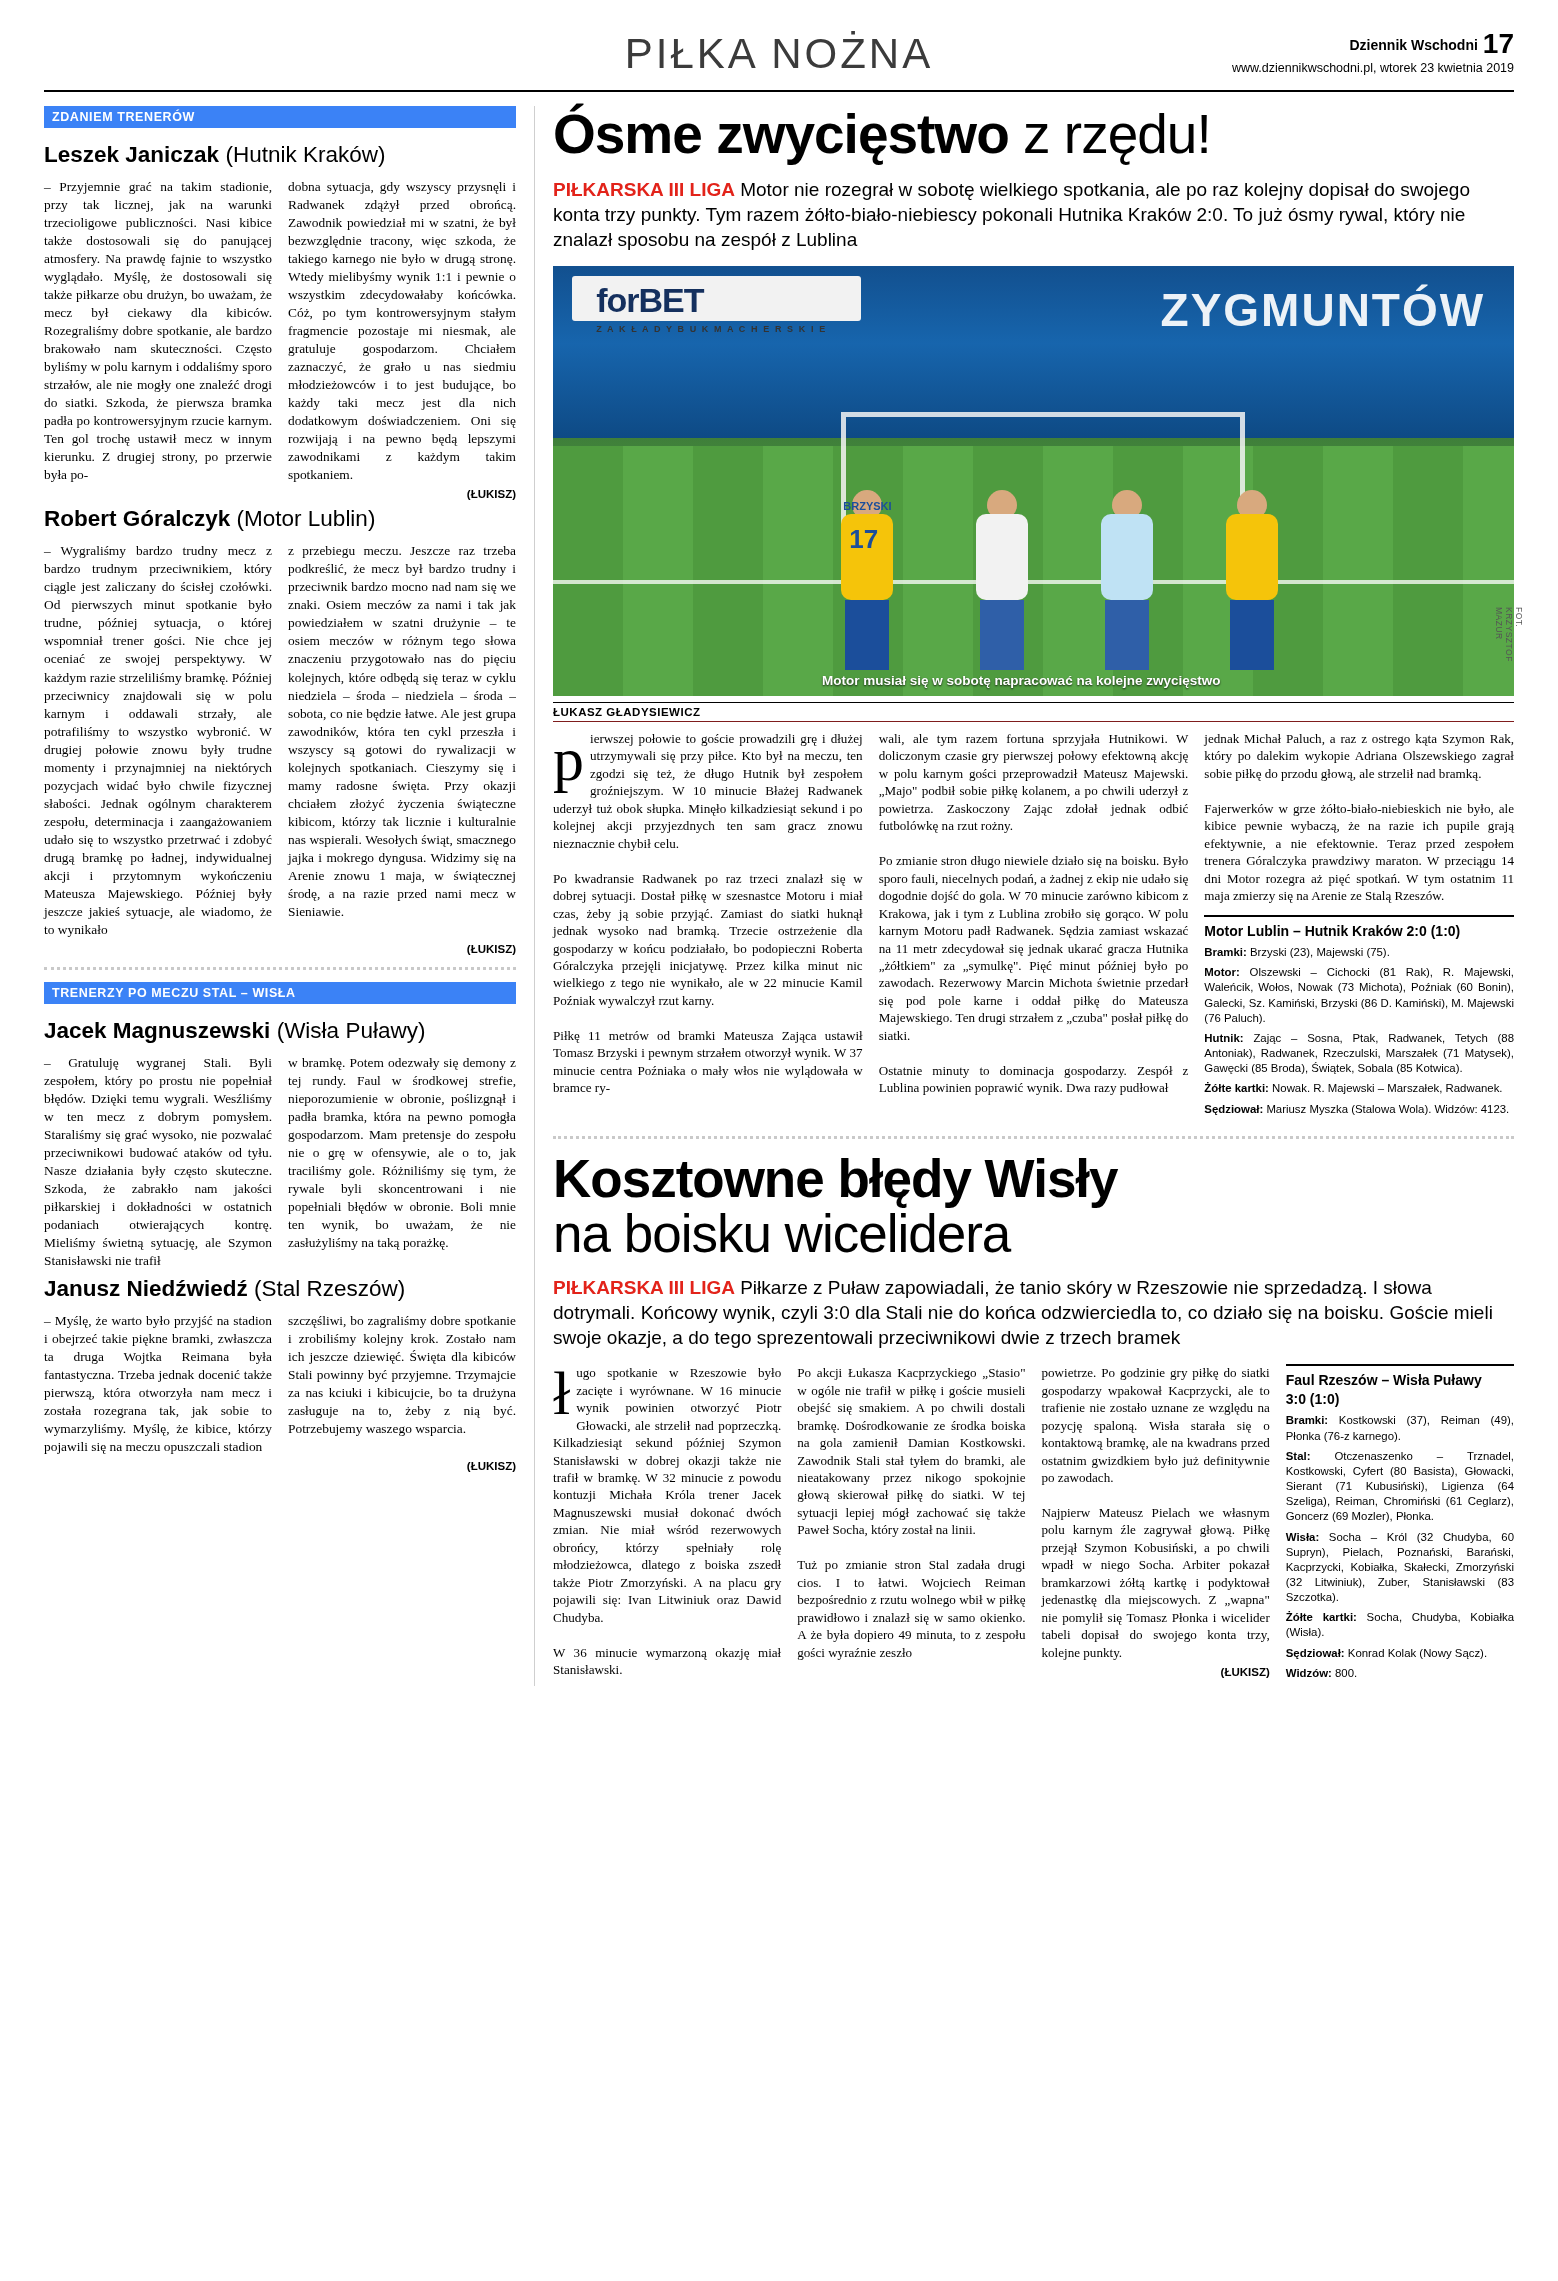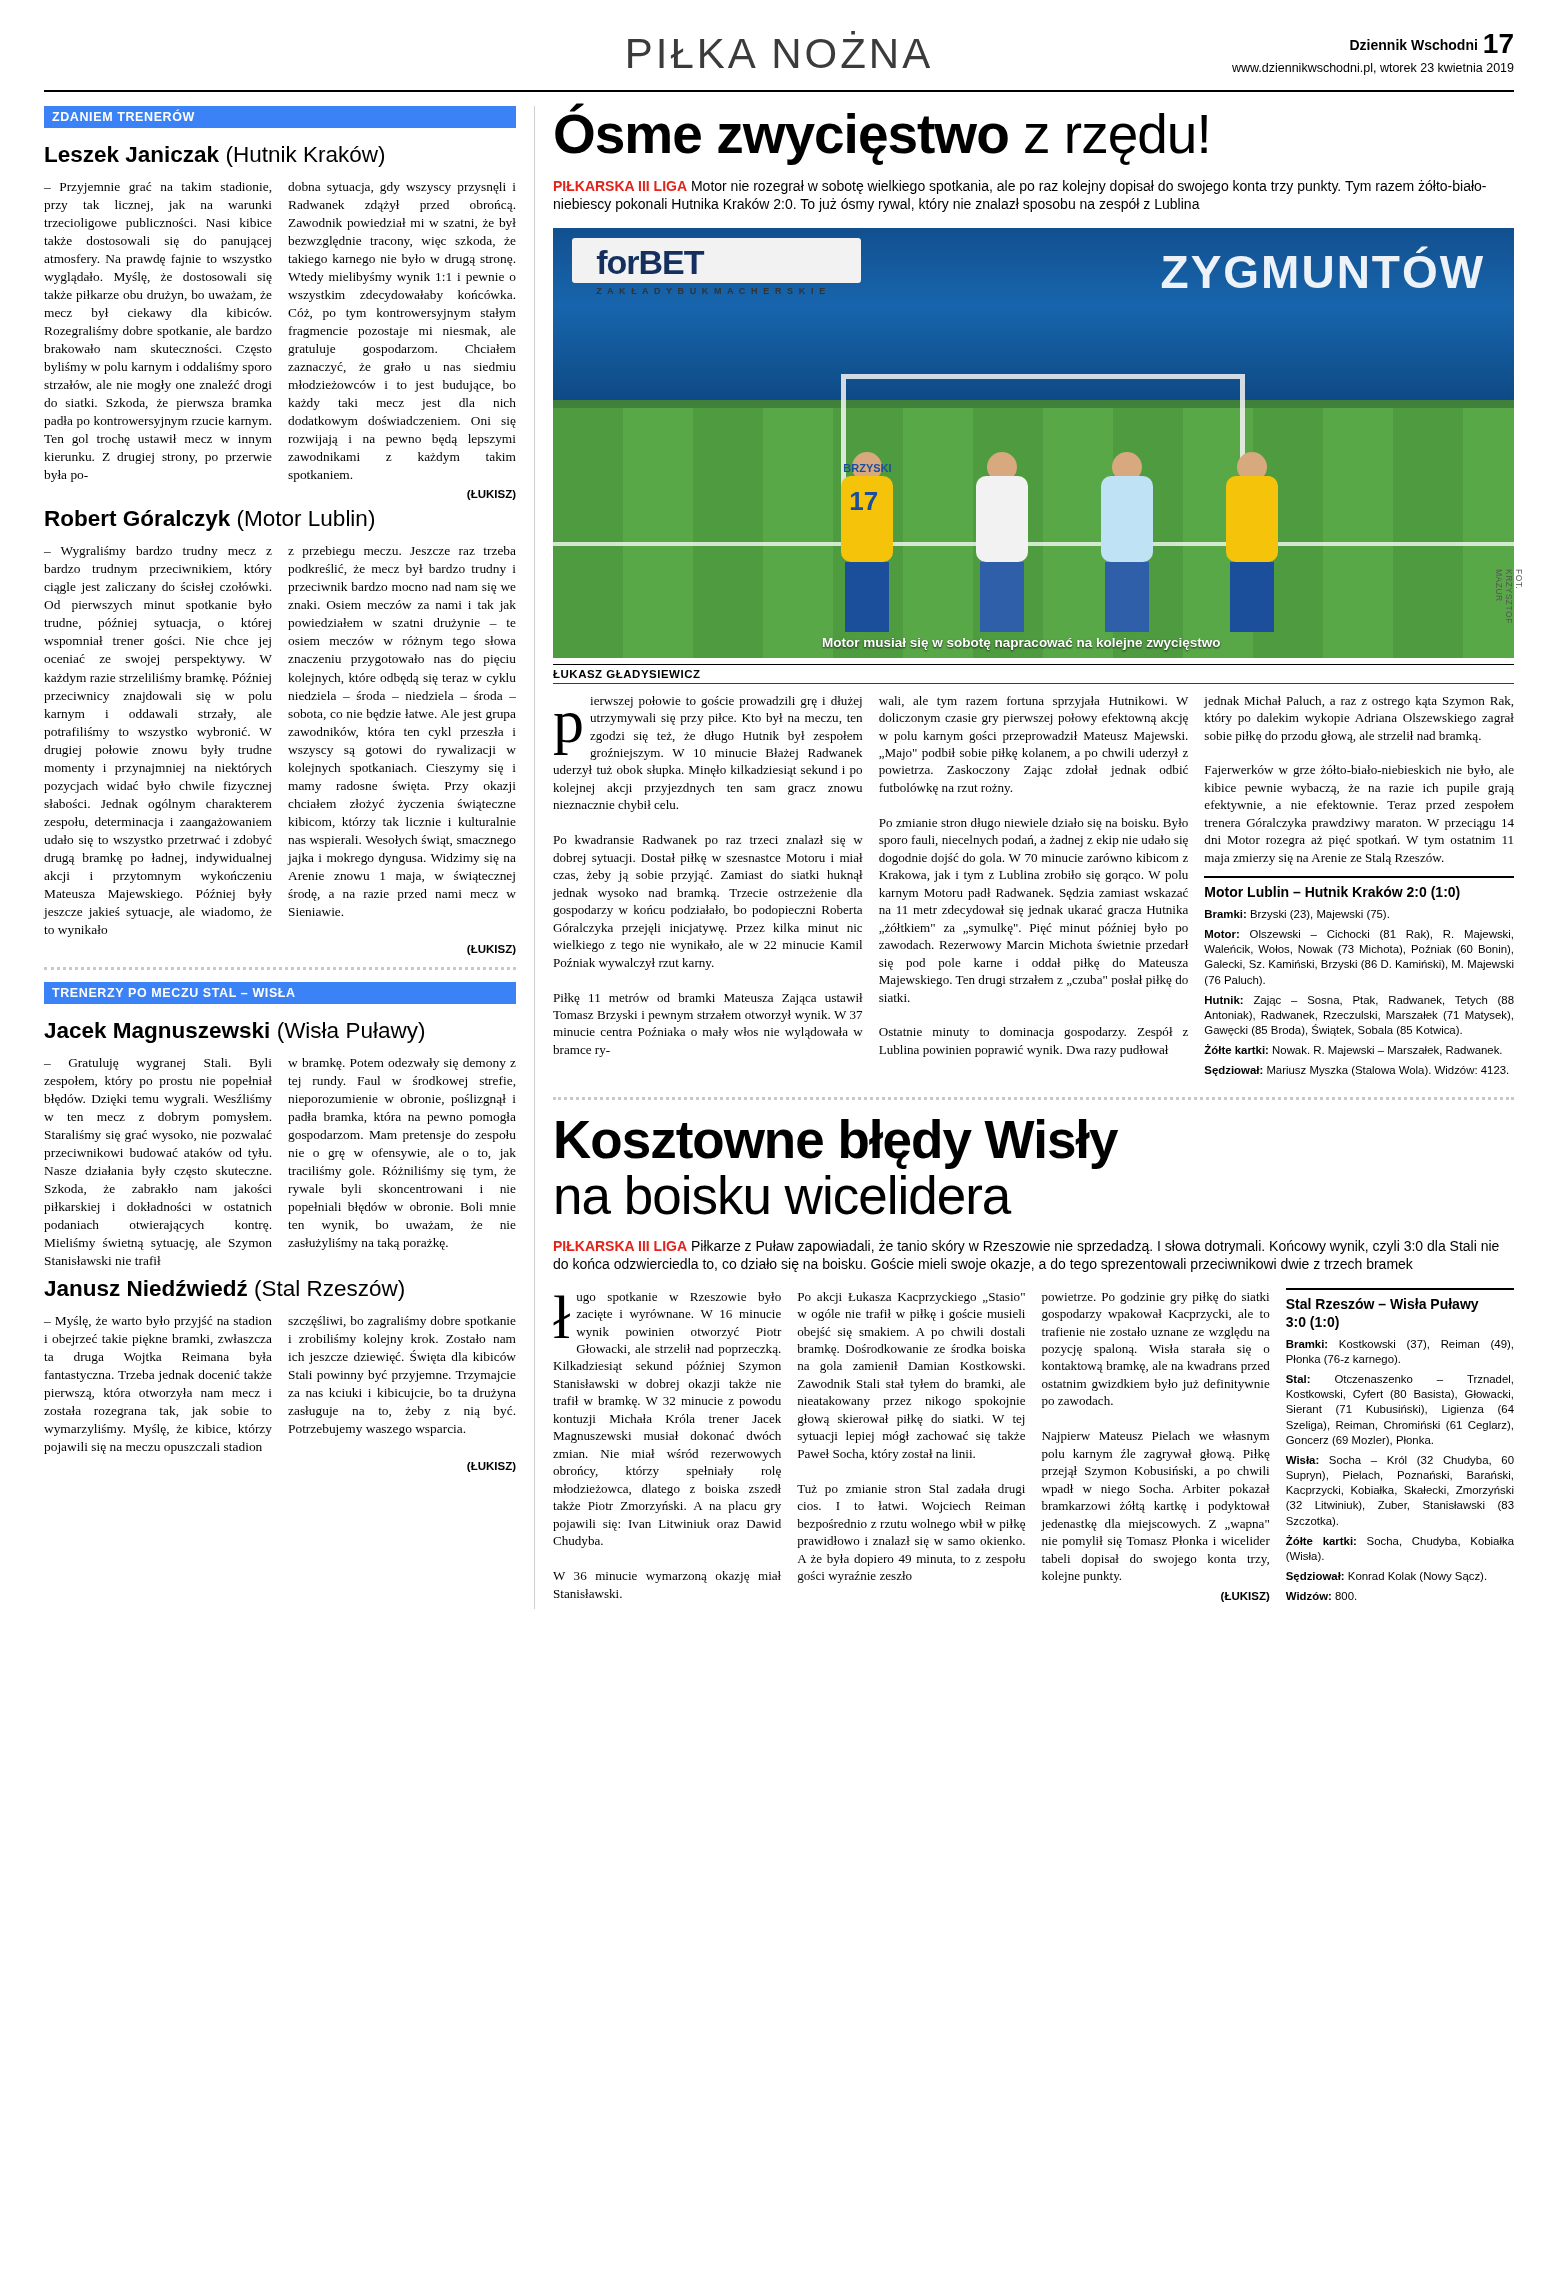--- a/index.html
+++ b/index.html
@@ -125,21 +125,21 @@
     font-size: 55px;
     line-height: 1.03;
     font-weight: bold;
     margin: 0 0 14px 0;
     letter-spacing: -1px;
   }
   h1.headline .light { font-weight: normal; }
 
   .lead {
     font-family: "Liberation Sans", sans-serif;
-    font-size: 14px;
+    font-size: 19px;
     line-height: 1.32;
     margin: 0 0 14px 0;
   }
   .lead .kicker { color: #e2231a; font-weight: bold; }
 
   
   .photo-wrap {
     position: relative;
     width: 100%;
     height: 430px;
@@ -456,21 +456,21 @@
           </div>
           <div class="c">
             <p style="white-space:pre-line; margin-bottom:4px">powietrze. Po godzinie gry piłkę do siatki gospodarzy wpakował Kacprzycki, ale to trafienie nie zostało uznane ze względu na pozycję spaloną. Wisła starała się o kontaktową bramkę, ale na kwadrans przed ostatnim gwizdkiem było już definitywnie po zawodach.
 
 Najpierw Mateusz Pielach we własnym polu karnym źle zagrywał głową. Piłkę przejął Szymon Kobusiński, a po chwili wpadł w niego Socha. Arbiter pokazał bramkarzowi żółtą kartkę i podyktował jedenastkę dla miejscowych. Z „wapna" nie pomylił się Tomasz Płonka i wicelider tabeli dopisał do swojego konta trzy, kolejne punkty.</p>
             <div class="sig">(ŁUKISZ)</div>
           </div>
           <div class="c">
             <div class="statbox">
               <h3>
-                <span>Stal Rzeszów – Wisła Puławy</span><br>
+                <span>Faul Rzeszów – Wisła Puławy</span><br>
                 <span>3:0 (1:0)</span>
               </h3>
               <p><b>Bramki:</b><span> Kostkowski (37), Reiman (49), Płonka (76-z karnego).</span></p>
               <p><b>Stal:</b><span> Otczenaszenko – Trznadel, Kostkowski, Cyfert (80 Basista), Głowacki, Sierant (71 Kubusiński), Ligienza (64 Szeliga), Reiman, Chromiński (61 Ceglarz), Goncerz (69 Mozler), Płonka.</span></p>
               <p><b>Wisła:</b><span> Socha – Król (32 Chudyba, 60 Supryn), Pielach, Poznański, Barański, Kacprzycki, Kobiałka, Skałecki, Zmorzyński (32 Litwiniuk), Zuber, Stanisławski (83 Szczotka).</span></p>
               <p><b>Żółte kartki:</b><span> Socha, Chudyba, Kobiałka (Wisła).</span></p>
               <p><b>Sędziował:</b><span> Konrad Kolak (Nowy Sącz).</span></p>
               <p><b>Widzów:</b><span> 800.</span></p>
             </div>
           </div>

